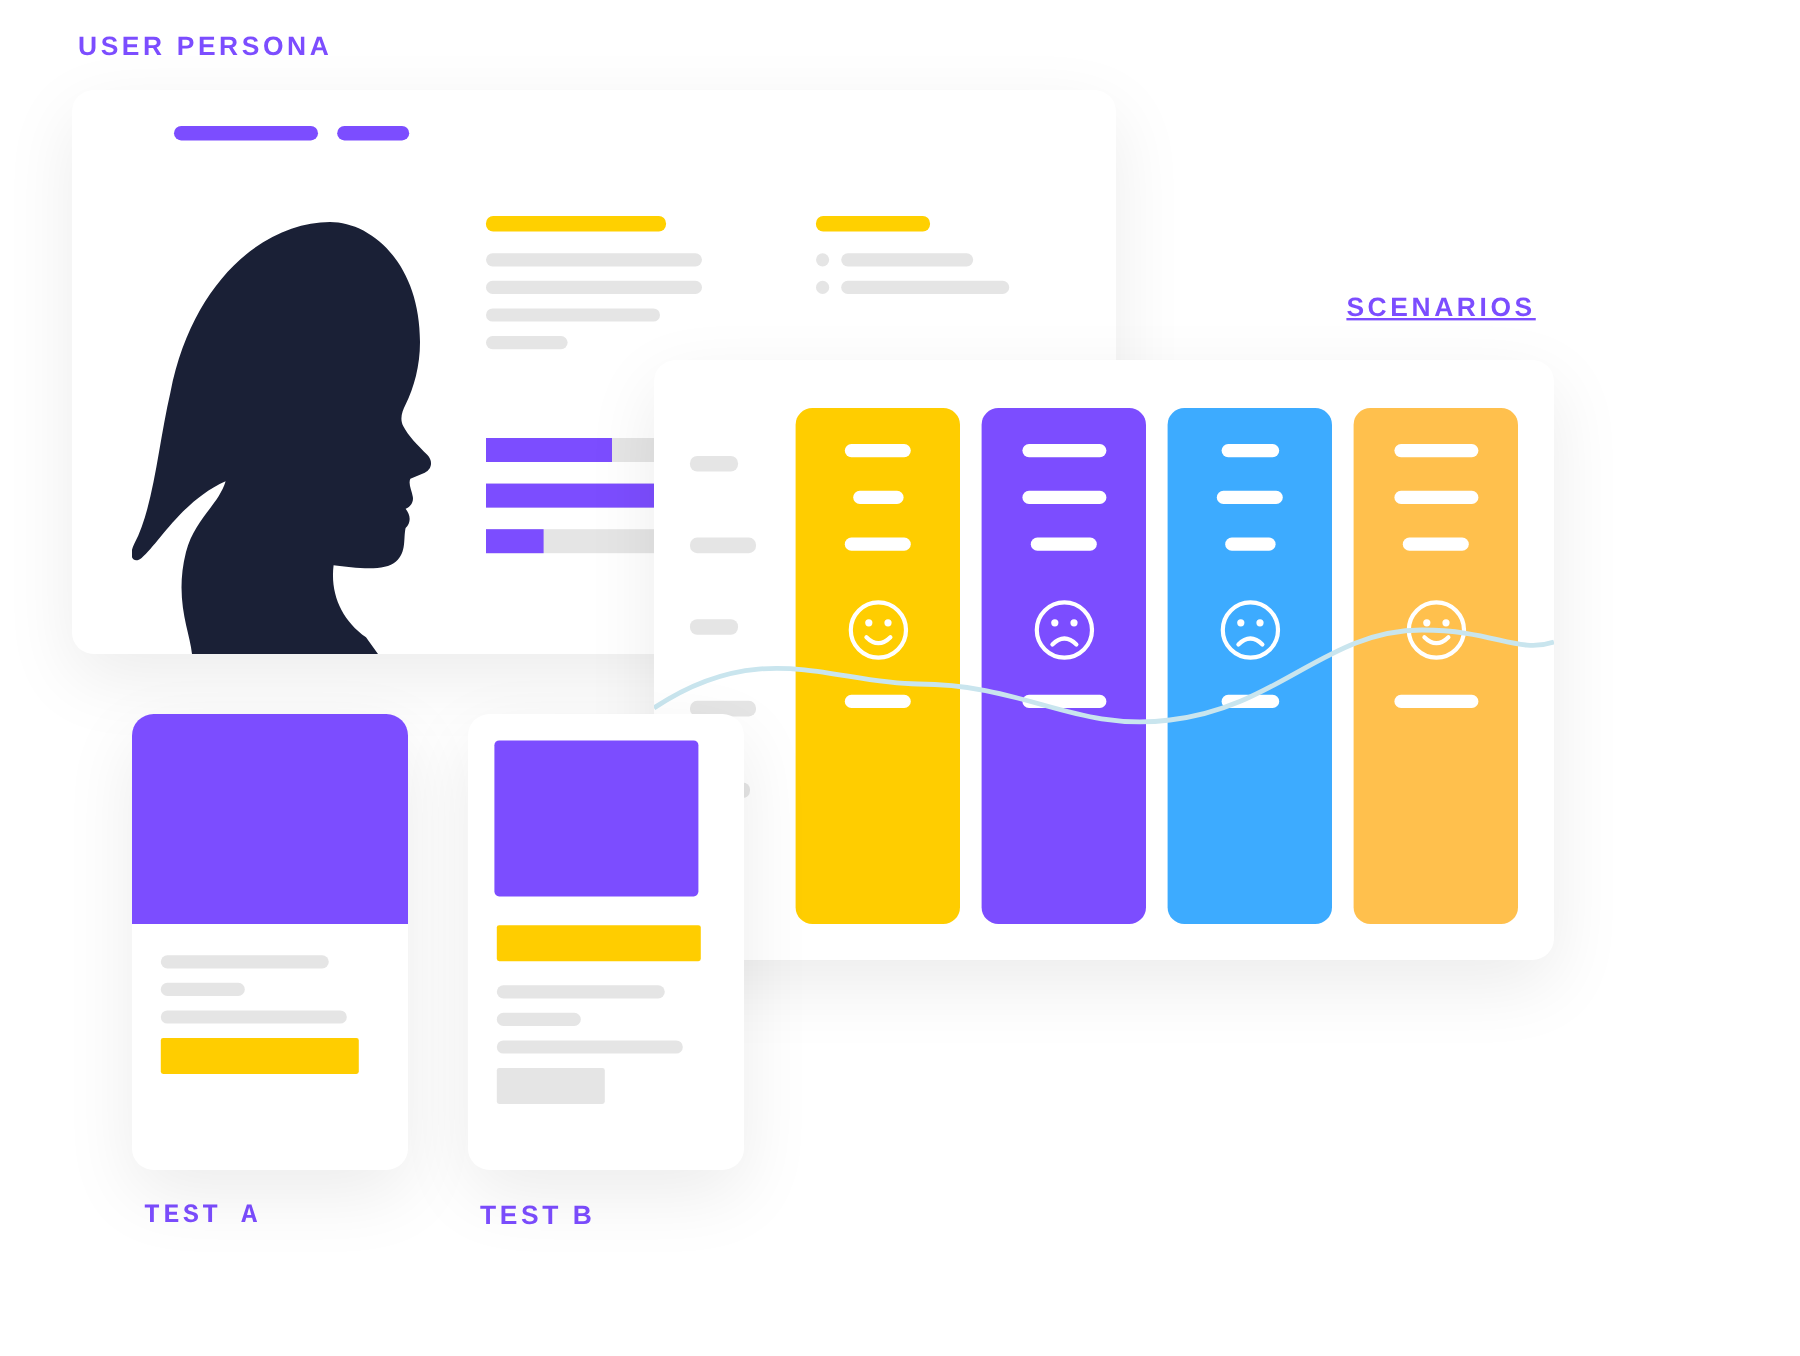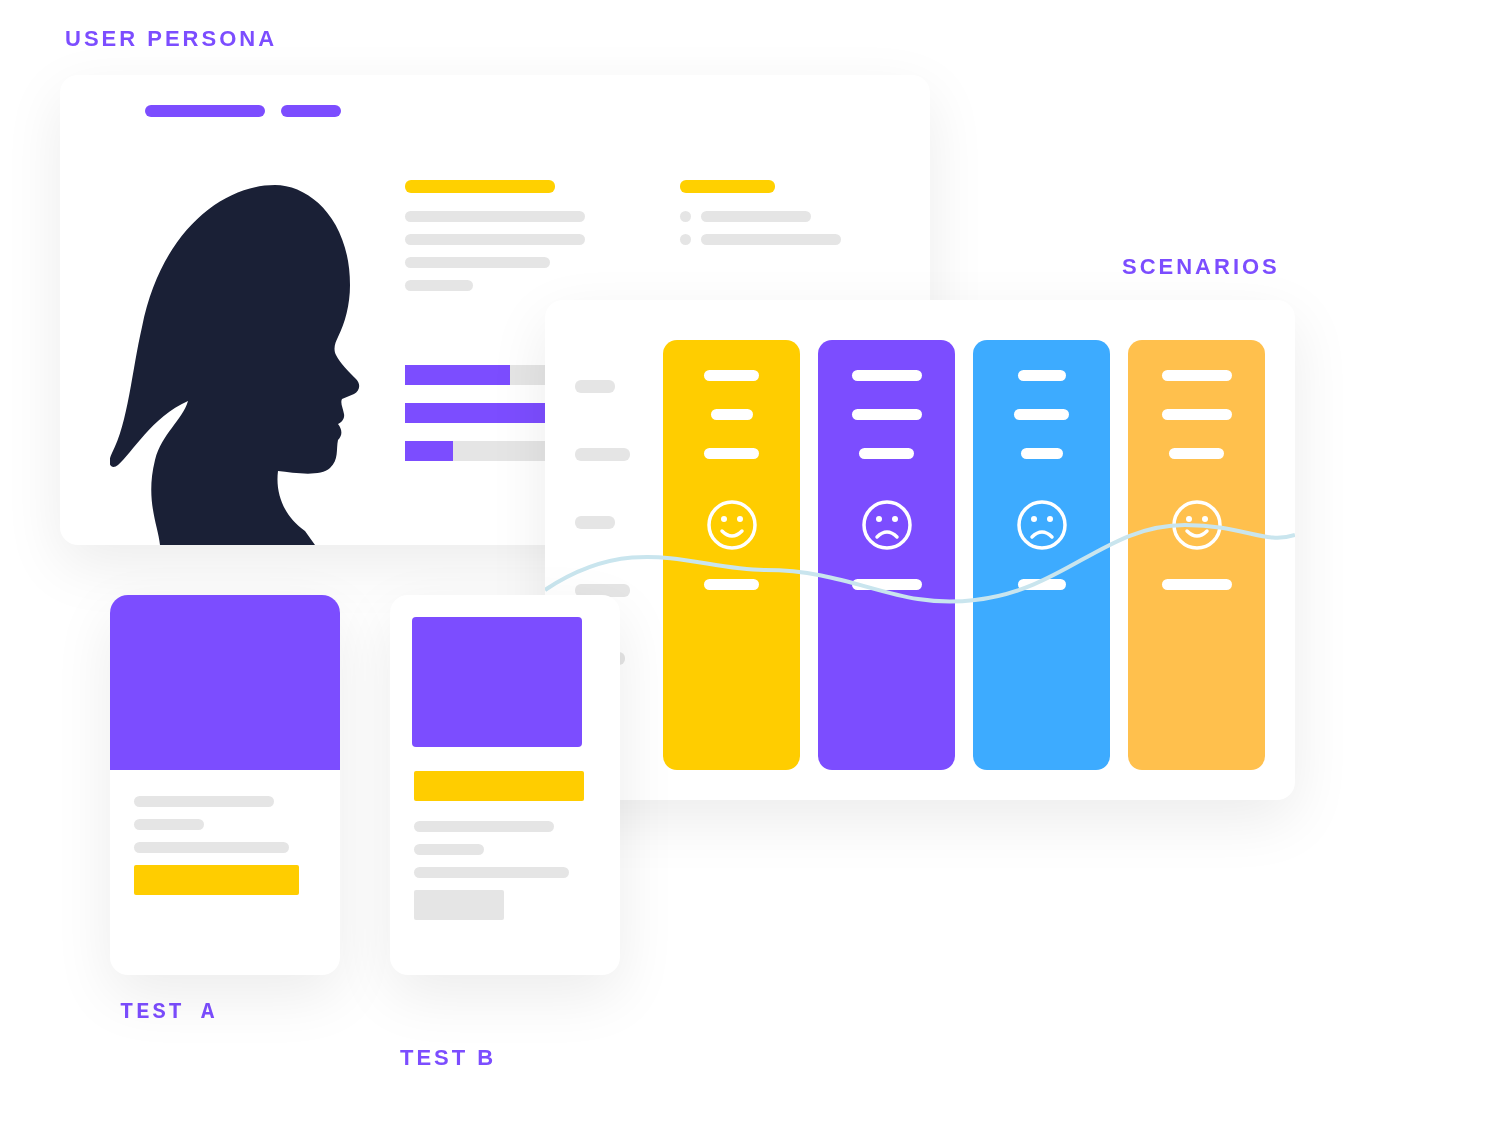--- a/index.html
+++ b/index.html
@@ -223,23 +223,23 @@
     }
     .btn-yellow { background: #ffcd00; }
     .btn-grey { background: #e5e5e5; }
 
     .test-b-body { padding: 10px 24px 22px 24px; }
   </style>
 </head>
 <body>
 
 <div class="label" style="left:65px; top:26px;">USER PERSONA</div>
-<div class="label" style="left:1122px; top:254px;">SCENARIOS</div>
+<div class="label" style="left:1122px; top:243px;text-decoration:underline;">SCENARIOS</div>
 <div class="label" style="left:120px; top:1000px;font-family:Liberation Mono, monospace;">TEST A</div>
-<div class="label" style="left:400px; top:1000px;margin-top:45px;">TEST B</div>
+<div class="label" style="left:400px; top:1000px;">TEST B</div>
 
 <div class="persona-card">
   <div class="persona-header-bars">
     <div class="hb hb1"></div>
     <div class="hb hb2"></div>
   </div>
 
   <svg class="silhouette" viewBox="0 0 270 380">
     <path fill="#1a2036" d="M 165 20 C 200 20 240 55 240 120 C 240 140 235 158 228 172 C 225 178 223 184 226 190 C 230 198 238 206 246 214 C 251 219 250 226 244 229 L 232 234 C 230 238 233 243 234 249 C 235 254 231 258 228 259 C 232 264 233 270 228 275 C 226 284 229 295 220 303 C 210 312 185 308 168 306 C 165 330 175 352 195 366 L 205 380 L 50 380 C 48 360 35 335 45 295 C 52 268 72 256 78 236 C 42 252 22 288 8 300 C 2 305 -4 300 2 288 C 18 258 22 205 32 162 C 50 70 110 20 165 20 Z"></path>
   </svg>

